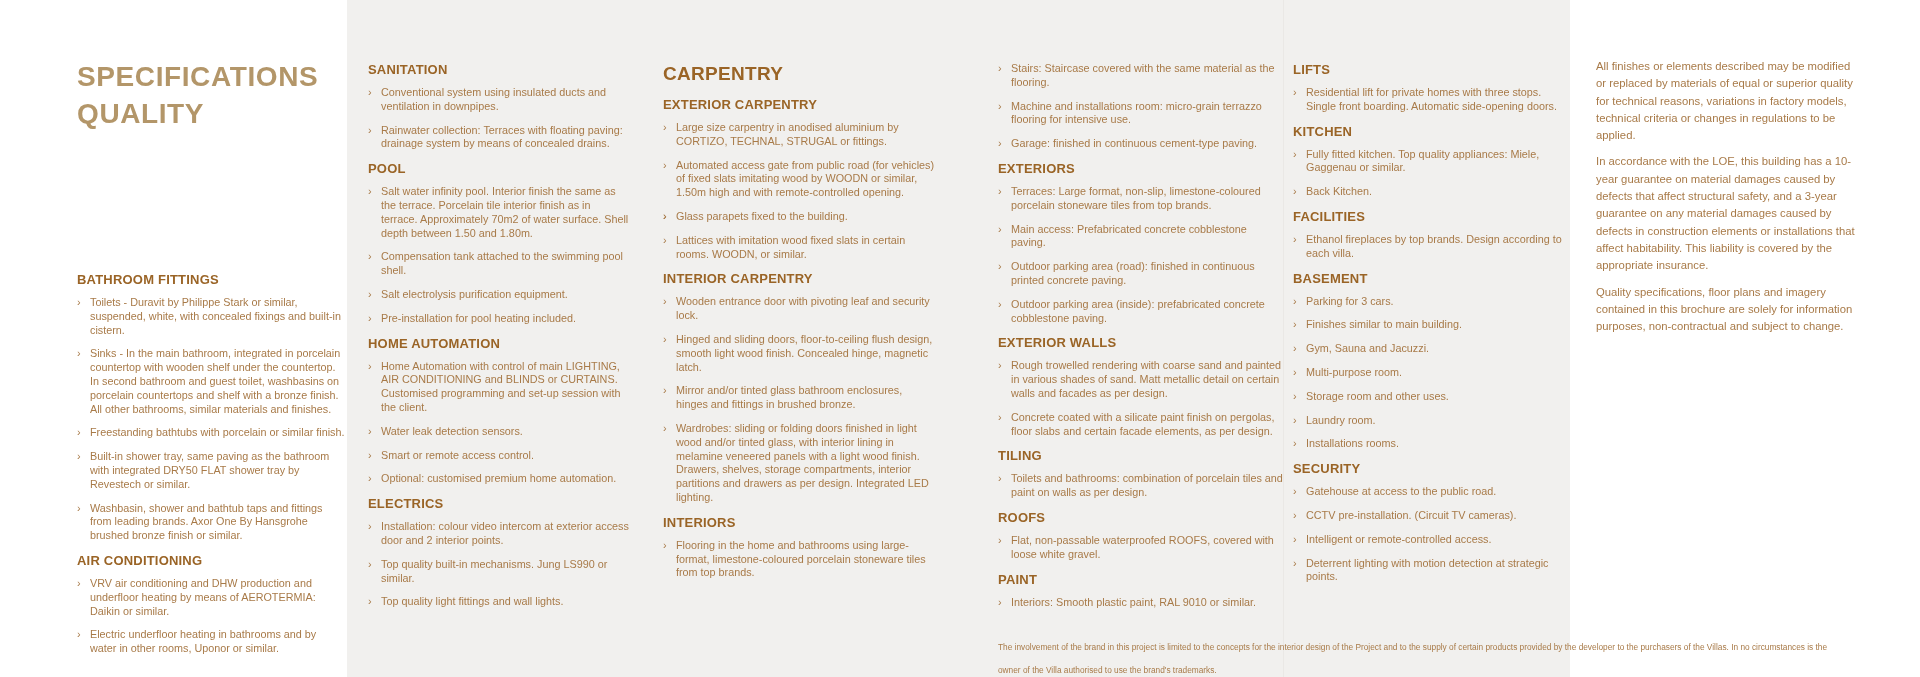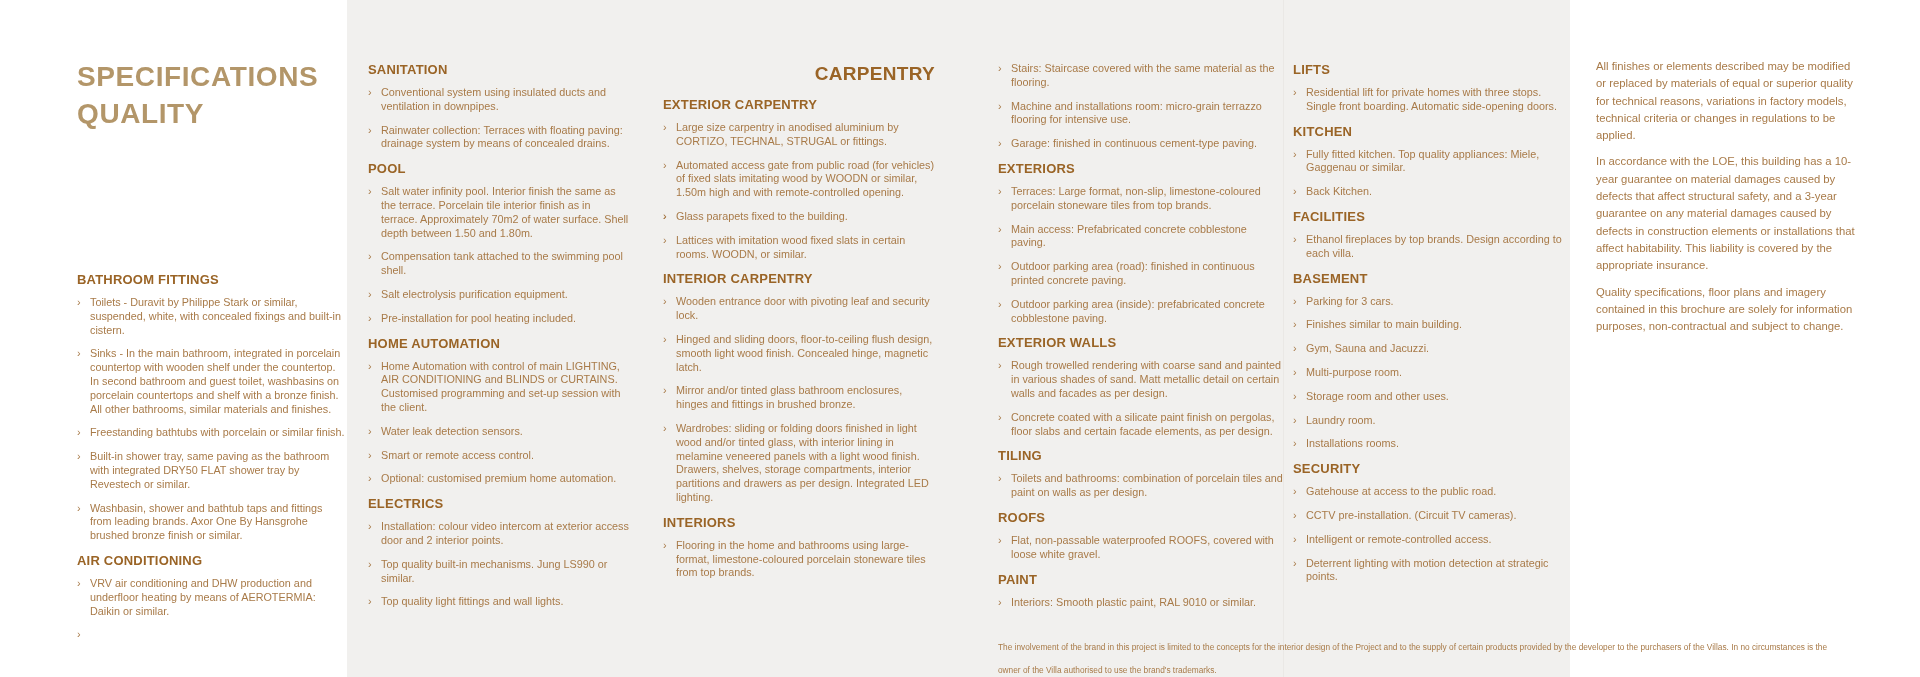--- a/index.html
+++ b/index.html
@@ -19,21 +19,21 @@
   .page-title span{display:block;}
   .sec{margin-top:2px;}
   .sec.big{margin-top:5px;}
   .sec.big + .sec{margin-top:12px;}
   .col1 .sec:first-of-type{margin-top:140px;}
   .sec-heading{
     font-size:13px;line-height:16px;font-weight:bold;
     color:var(--heading,#9a6426);letter-spacing:0.2px;
     margin:0 0 8px 0;
   }
-  .sec-heading.big{font-size:19px;line-height:22px;margin-bottom:0;letter-spacing:0.3px;text-align:right;}
+  .sec-heading.big{font-size:19px;line-height:22px;margin-bottom:0;letter-spacing:0.3px;}
   ul.items{list-style:none;margin:0;padding:0;}
   li.item{
     position:relative;padding-left:13px;margin:0 0 10px 0;
     font-size:10.8px;line-height:13.8px;color:var(--body,#a87a48);
   }
   li.item .marker{position:absolute;left:0;top:0;}
   b{font-weight:normal;}
   .legal p{
     margin:0 0 9px 0;font-size:11.3px;line-height:17.3px;color:var(--body,#a87a48);
   }
@@ -61,21 +61,21 @@
           <li class="item"><span class="marker">›</span><span><span>Sinks - In the main bathroom, integrated in porcelain countertop with wooden shelf under the countertop. In second bathroom and guest toilet, washbasins on porcelain countertops and shelf with a bronze finish. All other bathrooms, similar materials and finishes.</span></span></li>
           <li class="item"><span class="marker">›</span><span><span>Freestanding bathtubs with porcelain or similar finish.</span></span></li>
           <li class="item"><span class="marker">›</span><span><span>Built-in shower tray, same paving as the bathroom with integrated DRY50 FLAT shower tray by Revestech or similar.</span></span></li>
           <li class="item"><span class="marker">›</span><span><span>Washbasin, shower and bathtub taps and fittings from leading brands. Axor One By Hansgrohe brushed bronze finish or similar.</span></span></li>
         </ul>
       </div>
       <div class="sec">
         <div class="sec-heading">AIR CONDITIONING</div>
         <ul class="items">
           <li class="item"><span class="marker">›</span><span><b>VRV</b><span> air conditioning and </span><b>DHW</b><span> production and underfloor heating by means of </span><b>AEROTERMIA</b><span>: Daikin or similar.</span></span></li>
-          <li class="item"><span class="marker">›</span></li>
+          <li class="item"><span class="marker">›</span><span><span>Electric underfloor heating in bathrooms and by water in other rooms, Uponor or similar.</span></span></li>
         </ul>
       </div>
     </div>
 </div>
 
 <div class="col col2" style="left:368px;top:60px;width:262px;">
   <div class="sections">
       <div class="sec">
         <div class="sec-heading">SANITATION</div>
         <ul class="items">

